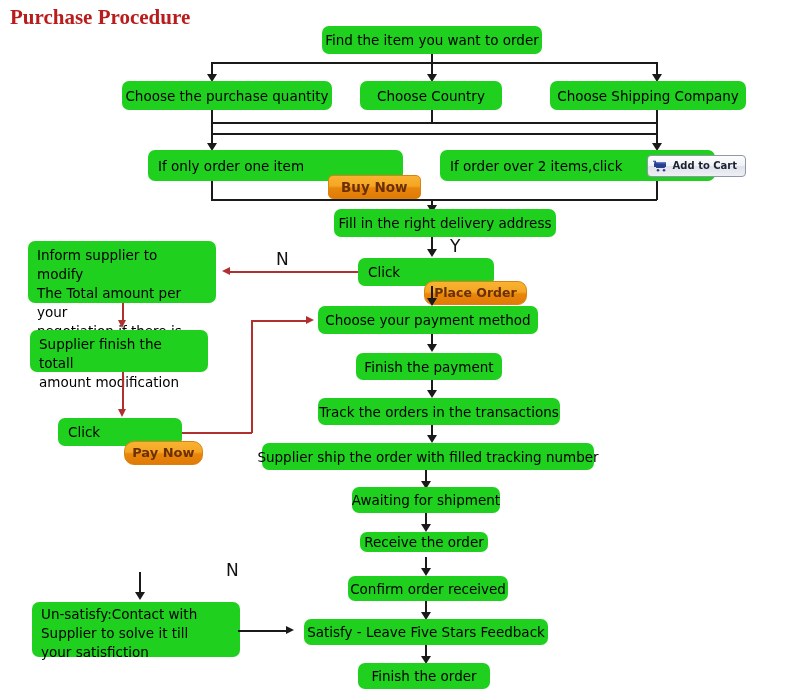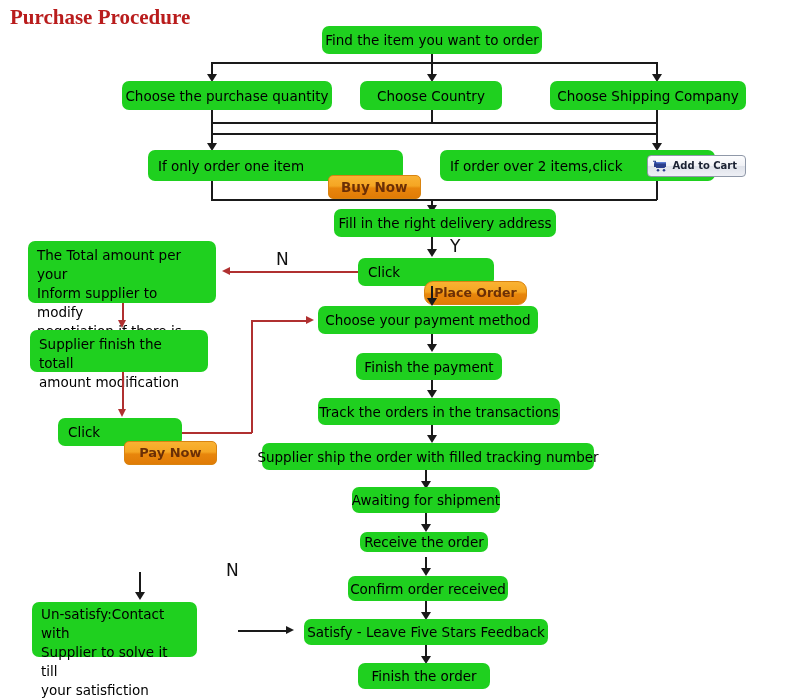--- a/index.html
+++ b/index.html
@@ -173,39 +173,39 @@
   </div>
 
   <div class="rl-h" style="left:228px;top:271px;width:130px;"></div>
   <div class="arw rleft" style="left:222px;top:267px;"></div>
   <div class="branch-lbl" style="left:276px;top:249px;">N</div>
 
   <div class="ln-v" style="left:431px;top:286px;height:14px;"></div>
   <div class="arw down" style="left:427px;top:298px;"></div>
 
   <div class="node multi" style="left:28px;top:241px;width:188px;height:62px;">
+    <span class="ln">Inform supplier to modify</span>
     <span class="ln">The Total amount per your</span>
-    <span class="ln">Inform supplier to modify</span>
     <span class="ln"> negotiation if there is</span>
   </div>
 
   <div class="rl-v" style="left:122px;top:303px;height:20px;"></div>
   <div class="arw rdown" style="left:118px;top:320px;"></div>
 
   <div class="node multi" style="left:30px;top:330px;width:178px;height:42px;">
     <span class="ln">Supplier finish the totall</span>
     <span class="ln">amount modification</span>
   </div>
 
   <div class="rl-v" style="left:122px;top:372px;height:40px;"></div>
   <div class="arw rdown" style="left:118px;top:409px;"></div>
 
   <div class="node hasbtn" style="left:58px;top:418px;width:124px;height:28px;">
     <span class="lbl">Click</span>
-    <span class="btn-orange" style="font-size:13px;padding:3px 14px;">Pay Now</span>
+    <span class="btn-orange" style="font-size:13px;padding:3px 7px;border-radius:10px;">Pay Now</span>
   </div>
 
   <div class="rl-h" style="left:182px;top:432px;width:70px;"></div>
   <div class="rl-v" style="left:251px;top:320px;height:113px;"></div>
   <div class="rl-h" style="left:251px;top:320px;width:58px;"></div>
   <div class="arw rright" style="left:306px;top:316px;"></div>
 
   <div class="node" style="left:318px;top:306px;width:220px;height:28px;">Choose your payment method</div>
   <div class="ln-v" style="left:431px;top:334px;height:12px;"></div>
   <div class="arw down" style="left:427px;top:344px;"></div>
@@ -238,21 +238,21 @@
   <div class="ln-v" style="left:425px;top:645px;height:13px;"></div>
   <div class="arw down" style="left:421px;top:656px;"></div>
 
   <div class="node" style="left:358px;top:663px;width:132px;height:26px;">Finish the order</div>
 
   <div class="ln-v" style="left:139px;top:572px;height:24px;"></div>
   <div class="arw down" style="left:135px;top:592px;"></div>
 
   <div class="branch-lbl" style="left:226px;top:560px;">N</div>
 
-  <div class="node multi" style="left:32px;top:602px;width:165px;height:55px;padding-top:3px;">
+  <div class="node multi" style="left:32px;top:602px;width:208px;height:55px;padding-top:3px;">
     <span class="ln">Un-satisfy:Contact with</span>
     <span class="ln">Supplier to solve it till</span>
     <span class="ln">your satisfiction</span>
   </div>
 
   <div class="ln-h" style="left:238px;top:630px;width:50px;"></div>
   <div class="arw right" style="left:286px;top:626px;"></div>
 
 </div>
 

